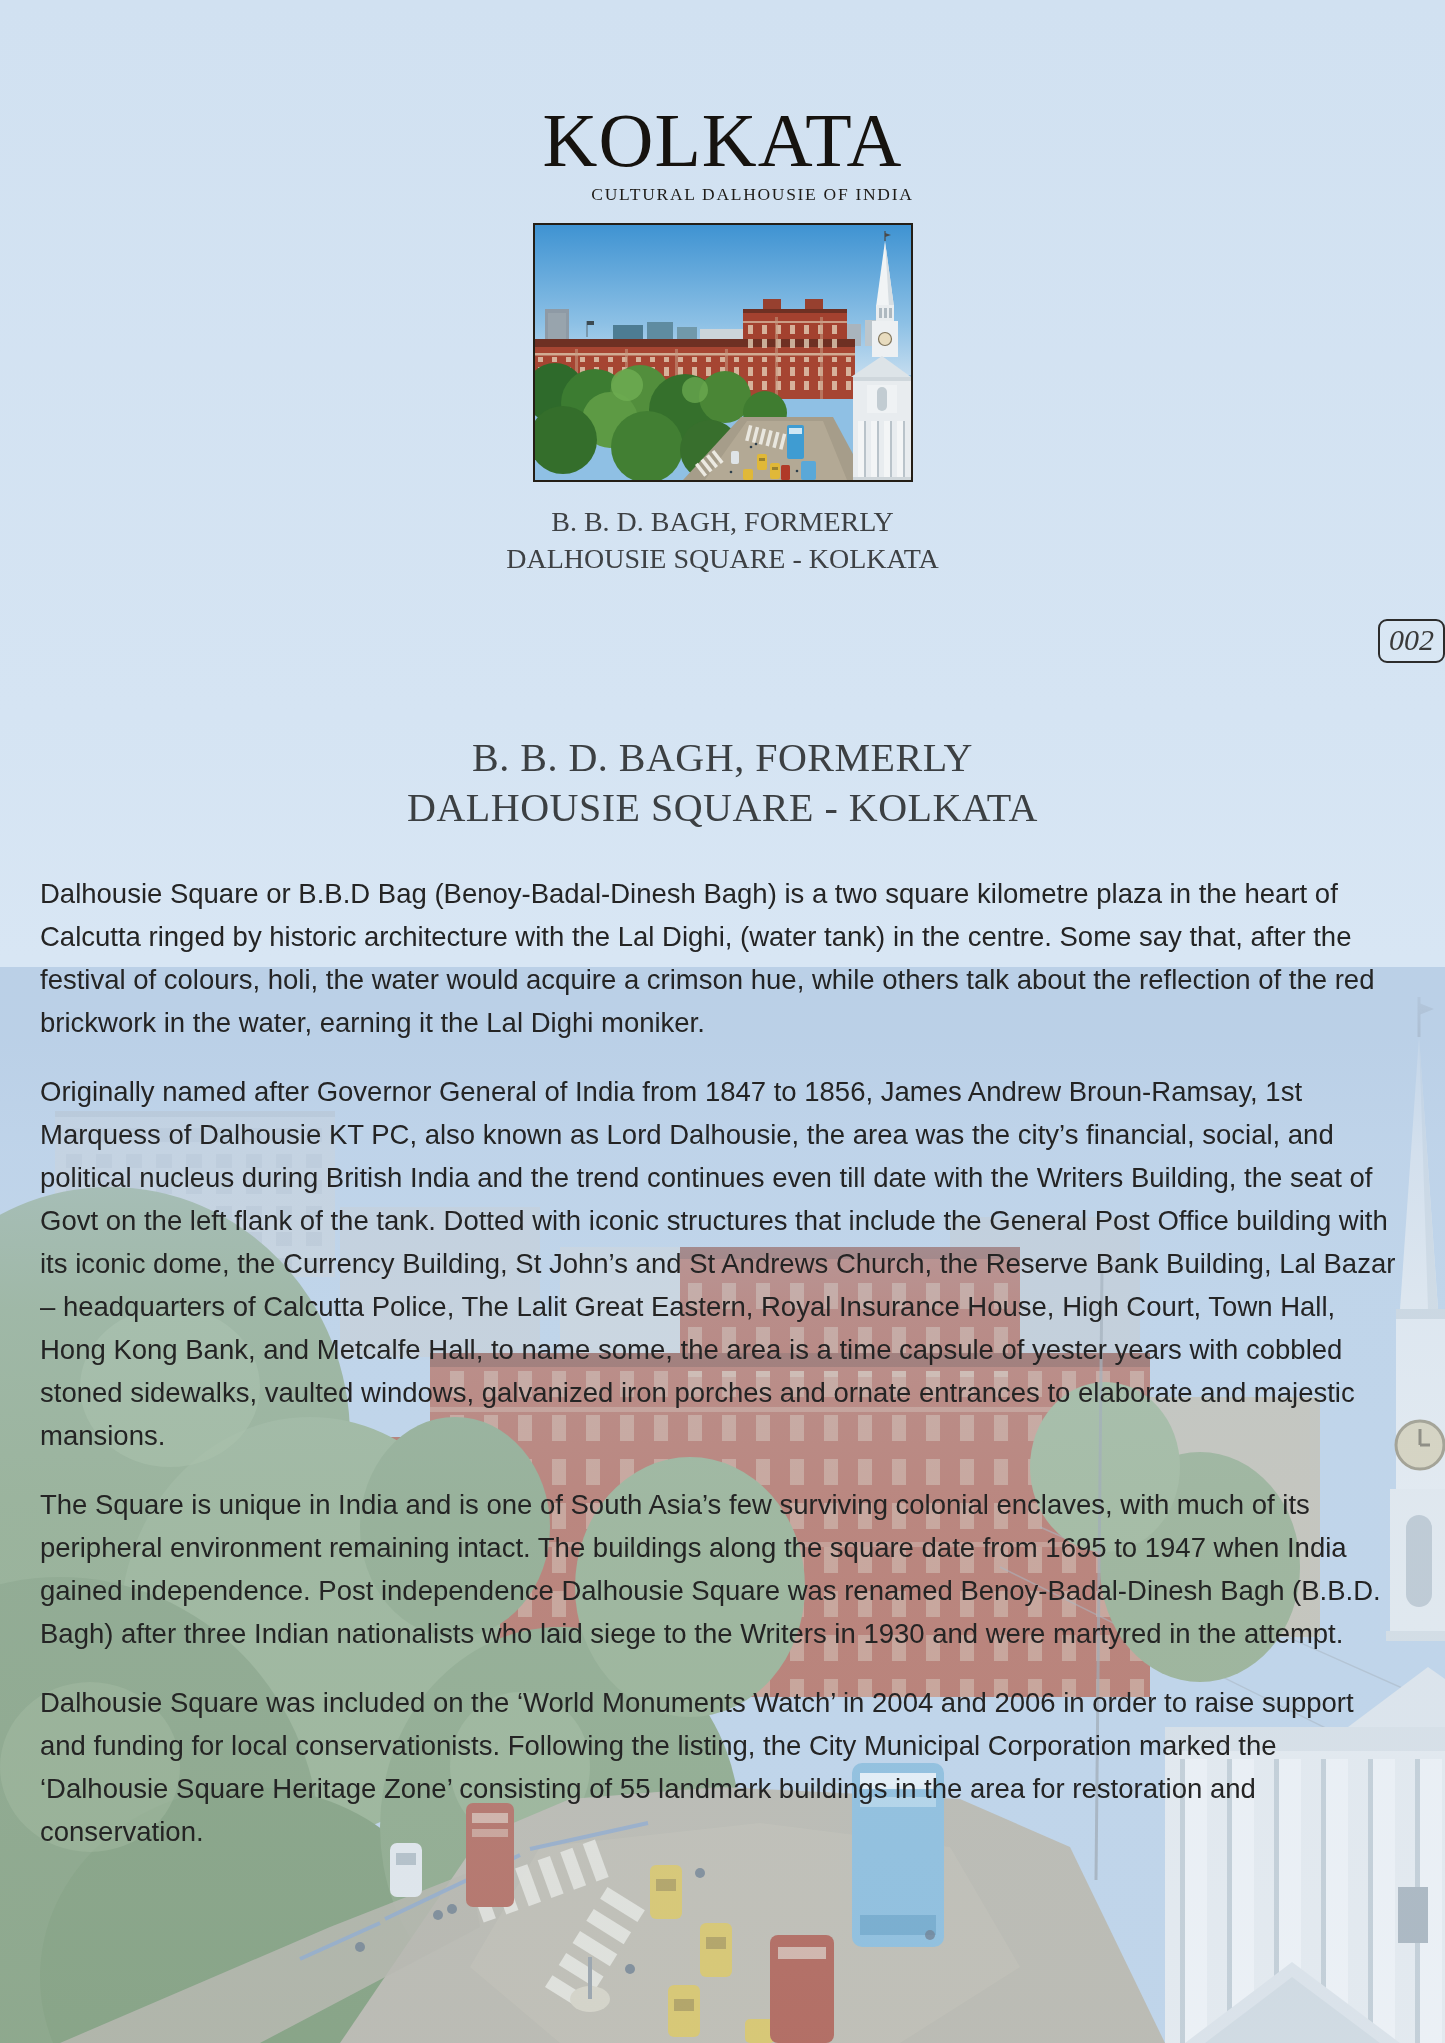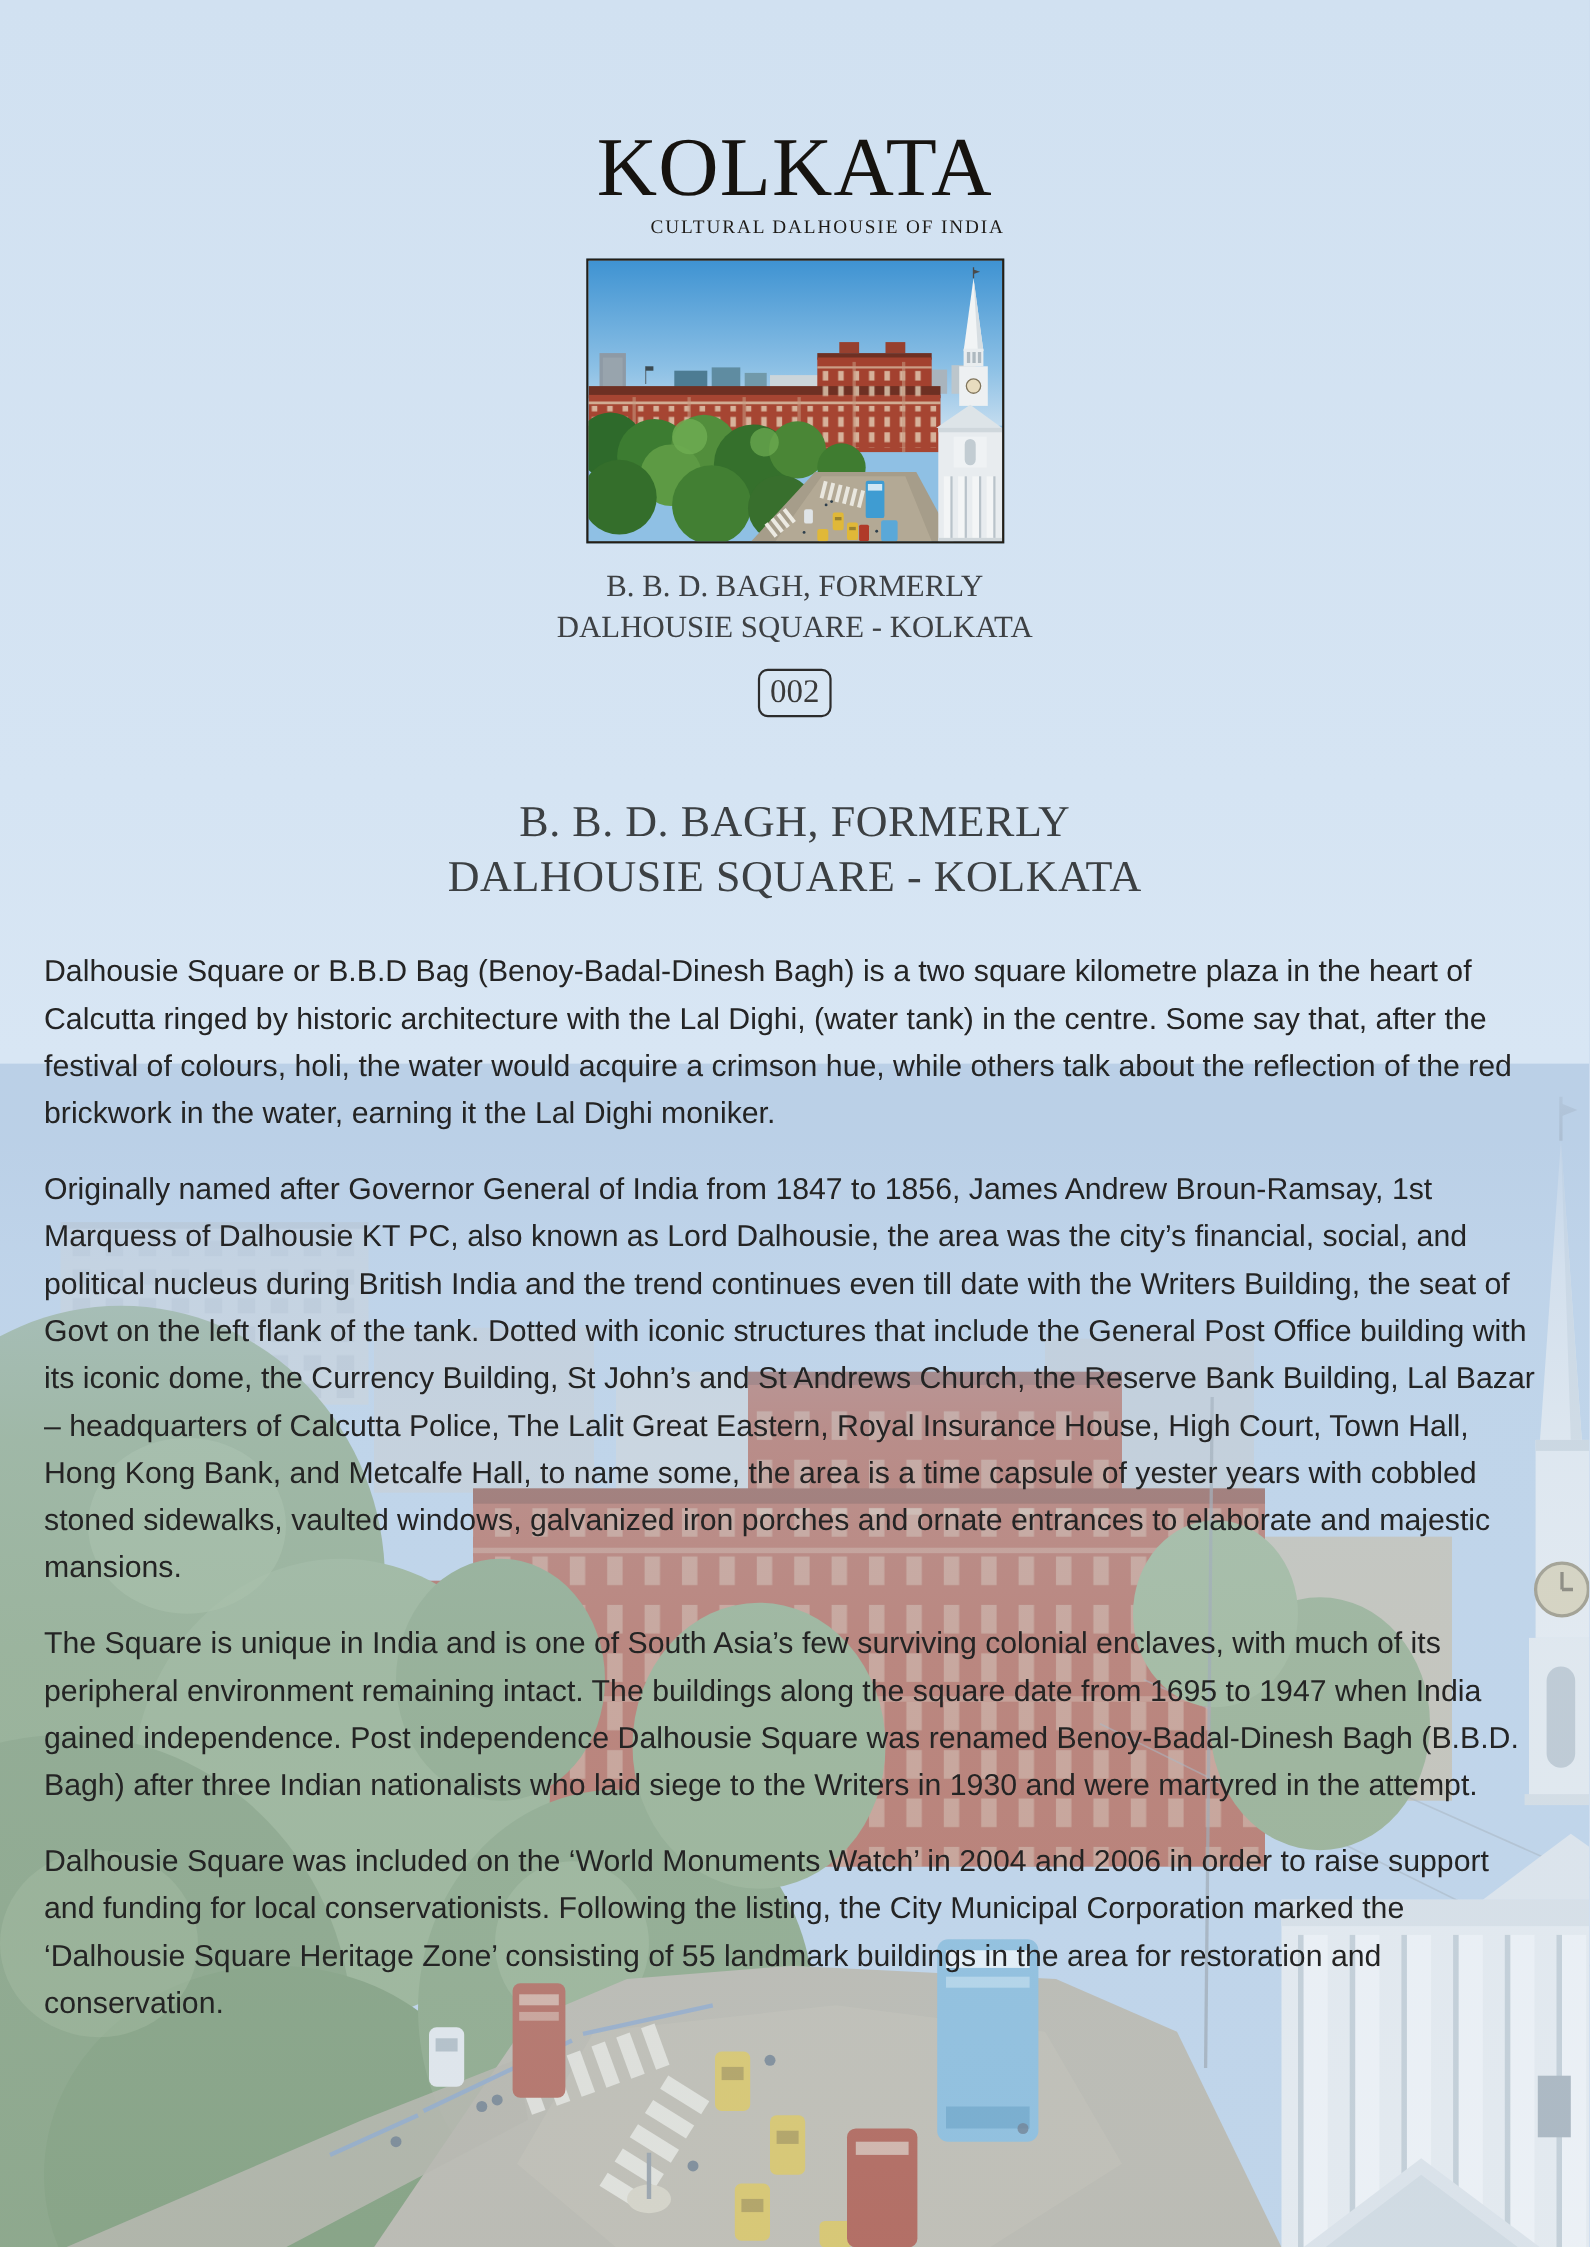--- a/index.html
+++ b/index.html
@@ -18,32 +18,32 @@
       rgba(187,208,231,0.96) 0px,
       rgba(187,208,231,0.82) 70px,
       rgba(195,214,235,0.58) 185px,
       rgba(202,220,238,0.40) 340px,
       rgba(208,224,241,0.31) 540px,
       rgba(213,228,243,0.24) 100%);
   }
   .content { position:relative; z-index:2; }
 
   
-  .masthead { width:382px; margin:16px auto; padding-top:94px; }
+  .masthead { width:382px; margin:4px auto; padding-top:94px; }
   .title { font-size:76px; line-height:84px; letter-spacing:1px; color:#16130f; text-align:center; white-space:nowrap; }
   .subtitle { font-size:17.5px; letter-spacing:1.7px; color:#1e1b17; text-align:right; line-height:23px; margin-top:1px; white-space:nowrap; }
 
   
   .cover { margin:17px 0 0 0; text-align:center; }
   .photo-frame { width:376px; height:255px; margin:0 auto; border:2px solid #241e16; background:#8fc0e4; }
   .photo-frame svg { display:block; width:100%; height:100%; }
   .caption { margin-top:21px; font-size:28px; line-height:37px; color:#3e4144; }
 
   
-  .badge-row { text-align:center; margin-top:19px; }
+  .badge-row { text-align:right; margin-top:42px;font-style:italic; }
   .page-badge {
     display:inline-block; border:2.5px solid #2c2c2c; border-radius:9px;
     padding:1px 9px 3px 9px; font-size:30px; line-height:36px; color:#3a3a3a;
     background:rgba(236,243,249,0.20);
   }
 
   
   .article-heading { margin:70px 0 0 0; text-align:center; font-weight:normal; color:#3c4043; font-size:40px; line-height:50px; }
   .hline { display:block; letter-spacing:0.5px; }
   .body-text {

